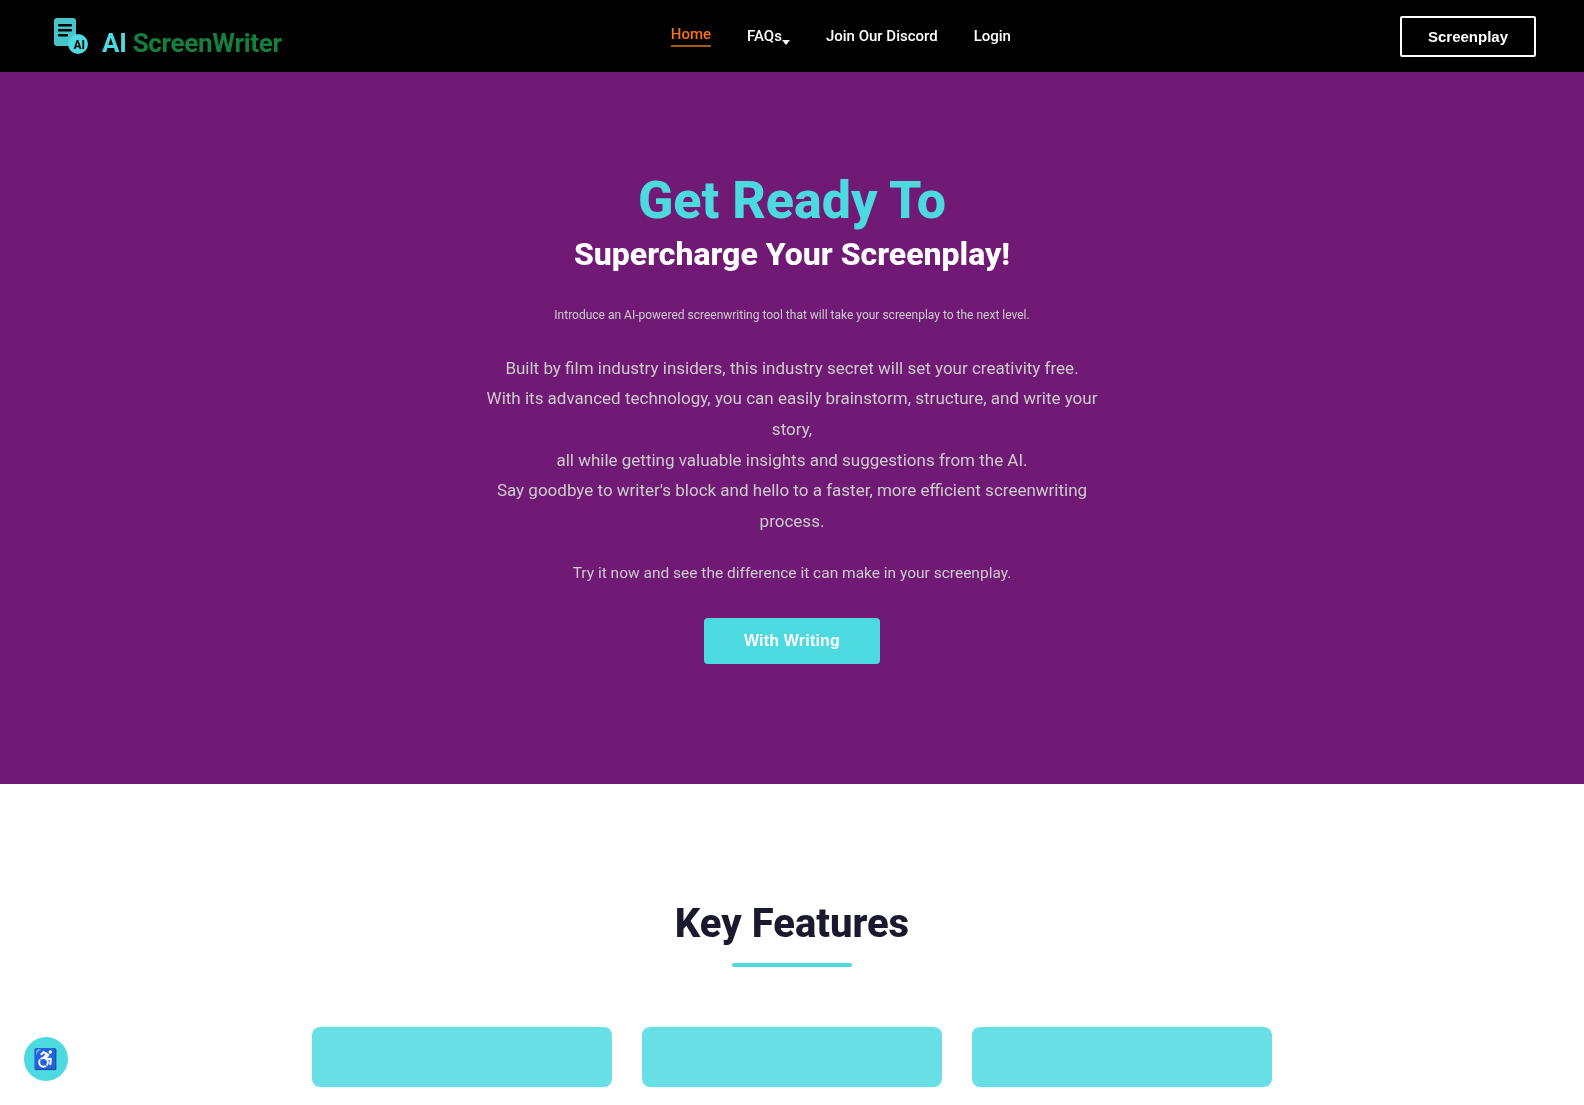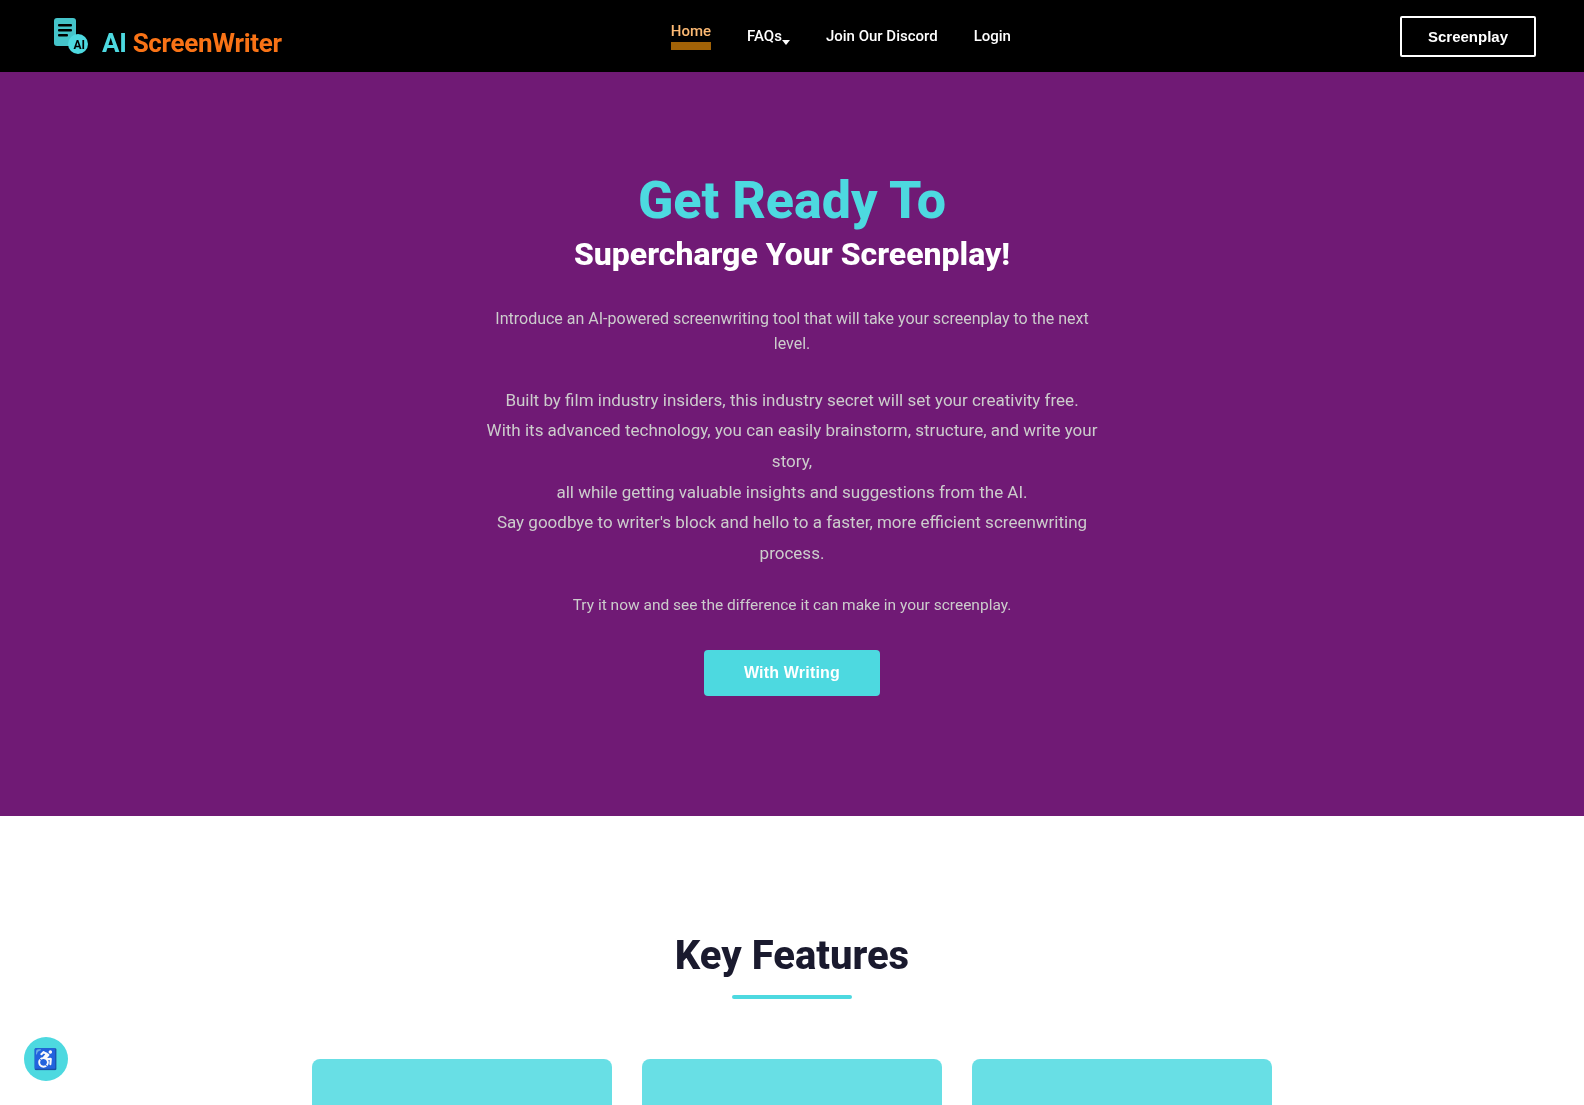--- a/index.html
+++ b/index.html
@@ -38,40 +38,40 @@
     }
 
     .logo-text {
       font-size: 26px;
       font-weight: 700;
       color: #fff;
       letter-spacing: -0.3px;
     }
 
     .logo-text span {
-      color: #f97316;
+      color: #15803d;
     }
 
     .nav-links {
       display: flex;
       align-items: center;
       gap: 36px;
     }
 
     .nav-link {
       color: #fff;
       text-decoration: none;
       font-size: 15px;
       font-weight: 500;
       cursor: pointer;
     }
 
     .nav-link.active {
-      color: #fdba74;
-      border-bottom: 8px solid #a16207;
+      color: #f97316;
+      border-bottom: 2px solid #a16207;
       padding-bottom: 2px;
     }
 
     .nav-link-faq {
       display: flex;
       align-items: flex-end;
       gap: 0;
     }
 
     .chevron-down {
@@ -118,21 +118,21 @@
 
     .hero-title-bottom {
       font-size: 32px;
       font-weight: 800;
       color: #fff;
       line-height: 1.2;
       margin-bottom: 32px;
     }
 
     .hero-intro {
-      font-size: 16px;
+      font-size: 12px;
       color: #ccc;
       max-width: 620px;
       margin: 16px auto 28px;
       line-height: 1.6;
     }
 
     .hero-body {
       font-size: 17px;
       color: #ccc;
       max-width: 640px;

